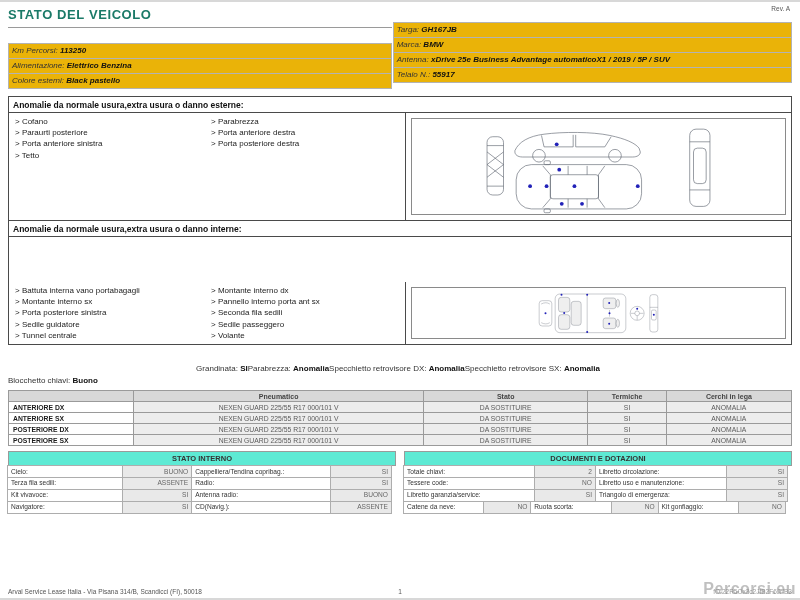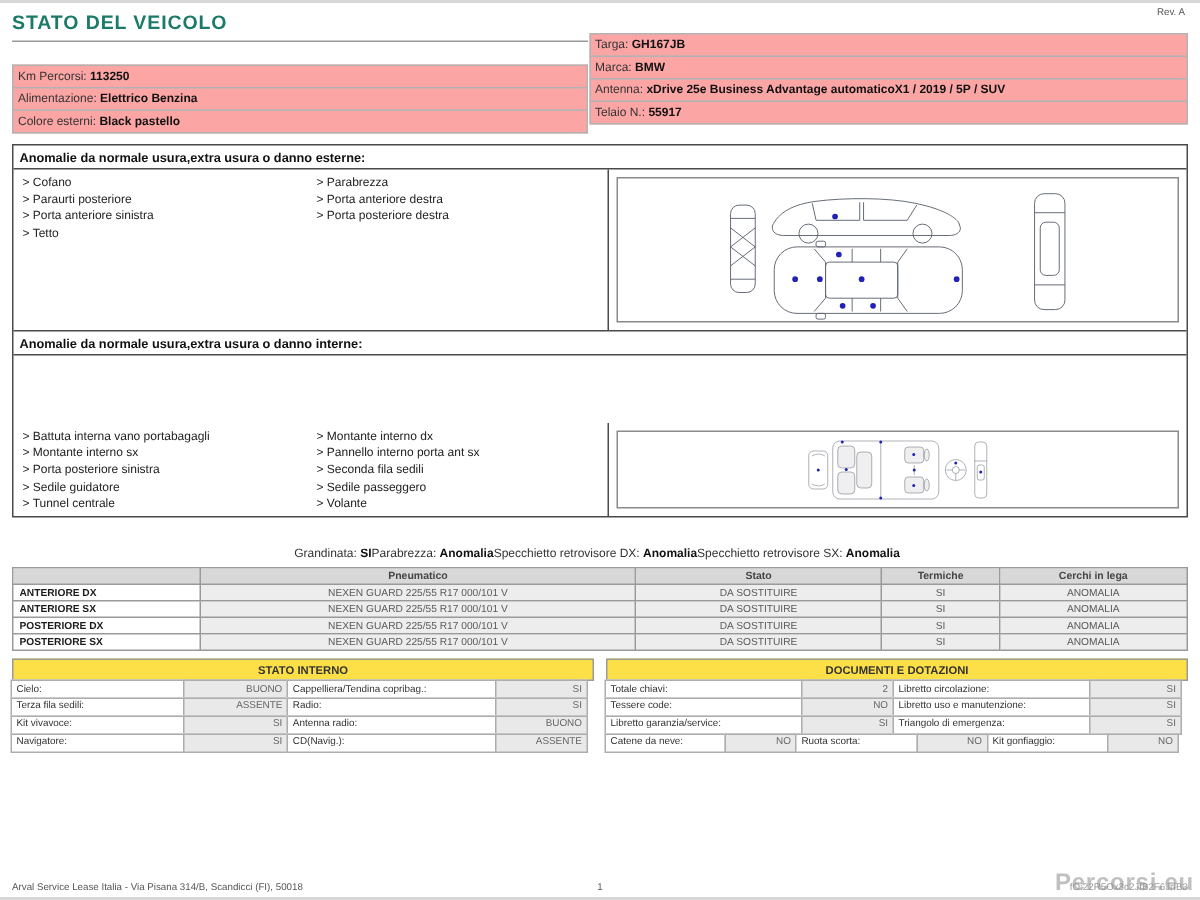--- a/index.html
+++ b/index.html
@@ -16,22 +16,22 @@
 
   .header { display: flex; gap: 1px; }
   .header-left { width: 49%; }
   .header-right { width: 51%; margin-top: 16px; }
   .title {
     font-size: 13px; font-weight: bold; letter-spacing: .6px;
     color: #1b7a68; padding-bottom: 5px; border-bottom: 1px solid #9a9a9a;
   }
   .info-rows { margin-top: 16px; }
   .info-row {
-    border: 1px solid #b3b3b3; margin-top: -1px; background: #fca5a5;
-    font-size: 8px; padding: 2px 3px; line-height: 1.25; color: #333;
+    border: 1px solid #b3b3b3; margin-top: -1px; background: #eab308;
+    font-size: 8px; padding: 2px 3px; line-height: 1.25; color: #333; font-style: italic;
   }
   .info-row .val { font-weight: bold; color: #111; }
 
   .anomaly-box { margin-top: 7px; border: 1px solid #4a4a4a; height: 249px; display: flex; flex-direction: column; }
   .anomaly-section { flex: 1; display: flex; flex-direction: column; min-height: 0; }
   .anomaly-section + .anomaly-section { border-top: 1px solid #4a4a4a; gap: 45px; }
   .anomaly-header {
     font-size: 8.5px; font-weight: bold; padding: 3px 4px 2px 4px;
     border-bottom: 1px solid #4a4a4a; color: #111;
   }
@@ -50,21 +50,21 @@
   table.tyre-table { margin-top: 5px; width: 100%; border-collapse: collapse; font-size: 6.8px; table-layout: fixed; }
   .tyre-table th, .tyre-table td { border: 1px solid #9a9a9a; padding: 1.5px 2px; text-align: center; overflow: hidden; white-space: nowrap; }
   .tyre-table th { background: #d8d8d8; color: #444; font-weight: bold; font-size: 7px; }
   .tyre-table td { background: #ededed; color: #5a5a5a; }
   .tyre-table td.pos { background: #ffffff; color: #1b1b1b; font-weight: bold; text-align: left; padding-left: 4px; }
   .col-pos { width: 16%; } .col-pne { width: 37%; } .col-sta { width: 21%; } .col-ter { width: 10%; } .col-cer { width: 16%; }
 
   .mini-tables { margin-top: 5px; display: flex; gap: 8px; }
   .mini-table { flex: 1; min-width: 0; }
   .mini-header {
-    background: #fde047; border: 1px solid #9a9a9a; text-align: center;
+    background: #5eead4; border: 1px solid #9a9a9a; text-align: center;
     font-weight: bold; font-size: 7.5px; padding: 2px 0; color: #333;
   }
   .mini-row { display: flex; }
   .mcell {
     border: 1px solid #adadad; margin-top: -1px; margin-left: -1px;
     font-size: 6.6px; padding: 1.5px 3px; overflow: hidden; white-space: nowrap; line-height: 1.2;
   }
   .ml { width: 34%; background: #fff; color: #333; }
   .mv { width: 16%; background: #e9e9e9; color: #666; text-align: right; }
   .ml.w30 { width: 30%; } .mv.w18 { width: 18%; } .ml.w36 { width: 36%; }
@@ -271,20 +271,24 @@
     </span>
     <span>
       <span>Specchietto retrovisore DX:</span>
       <span class="val">Anomalia</span>
     </span>
     <span>
       <span>Specchietto retrovisore SX:</span>
       <span class="val">Anomalia</span>
     </span>
   </div>
+  <div class="summary-line2">
+    <span>Blocchetto chiavi:</span>
+    <span class="val">Buono</span>
+  </div>
 
   <table class="tyre-table">
     <tbody>
         <tr>
       <th class="col-pos"></th>
       <th class="col-pne">Pneumatico</th>
       <th class="col-sta">Stato</th>
       <th class="col-ter">Termiche</th>
       <th class="col-cer">Cerchi in lega</th>
     </tr>

